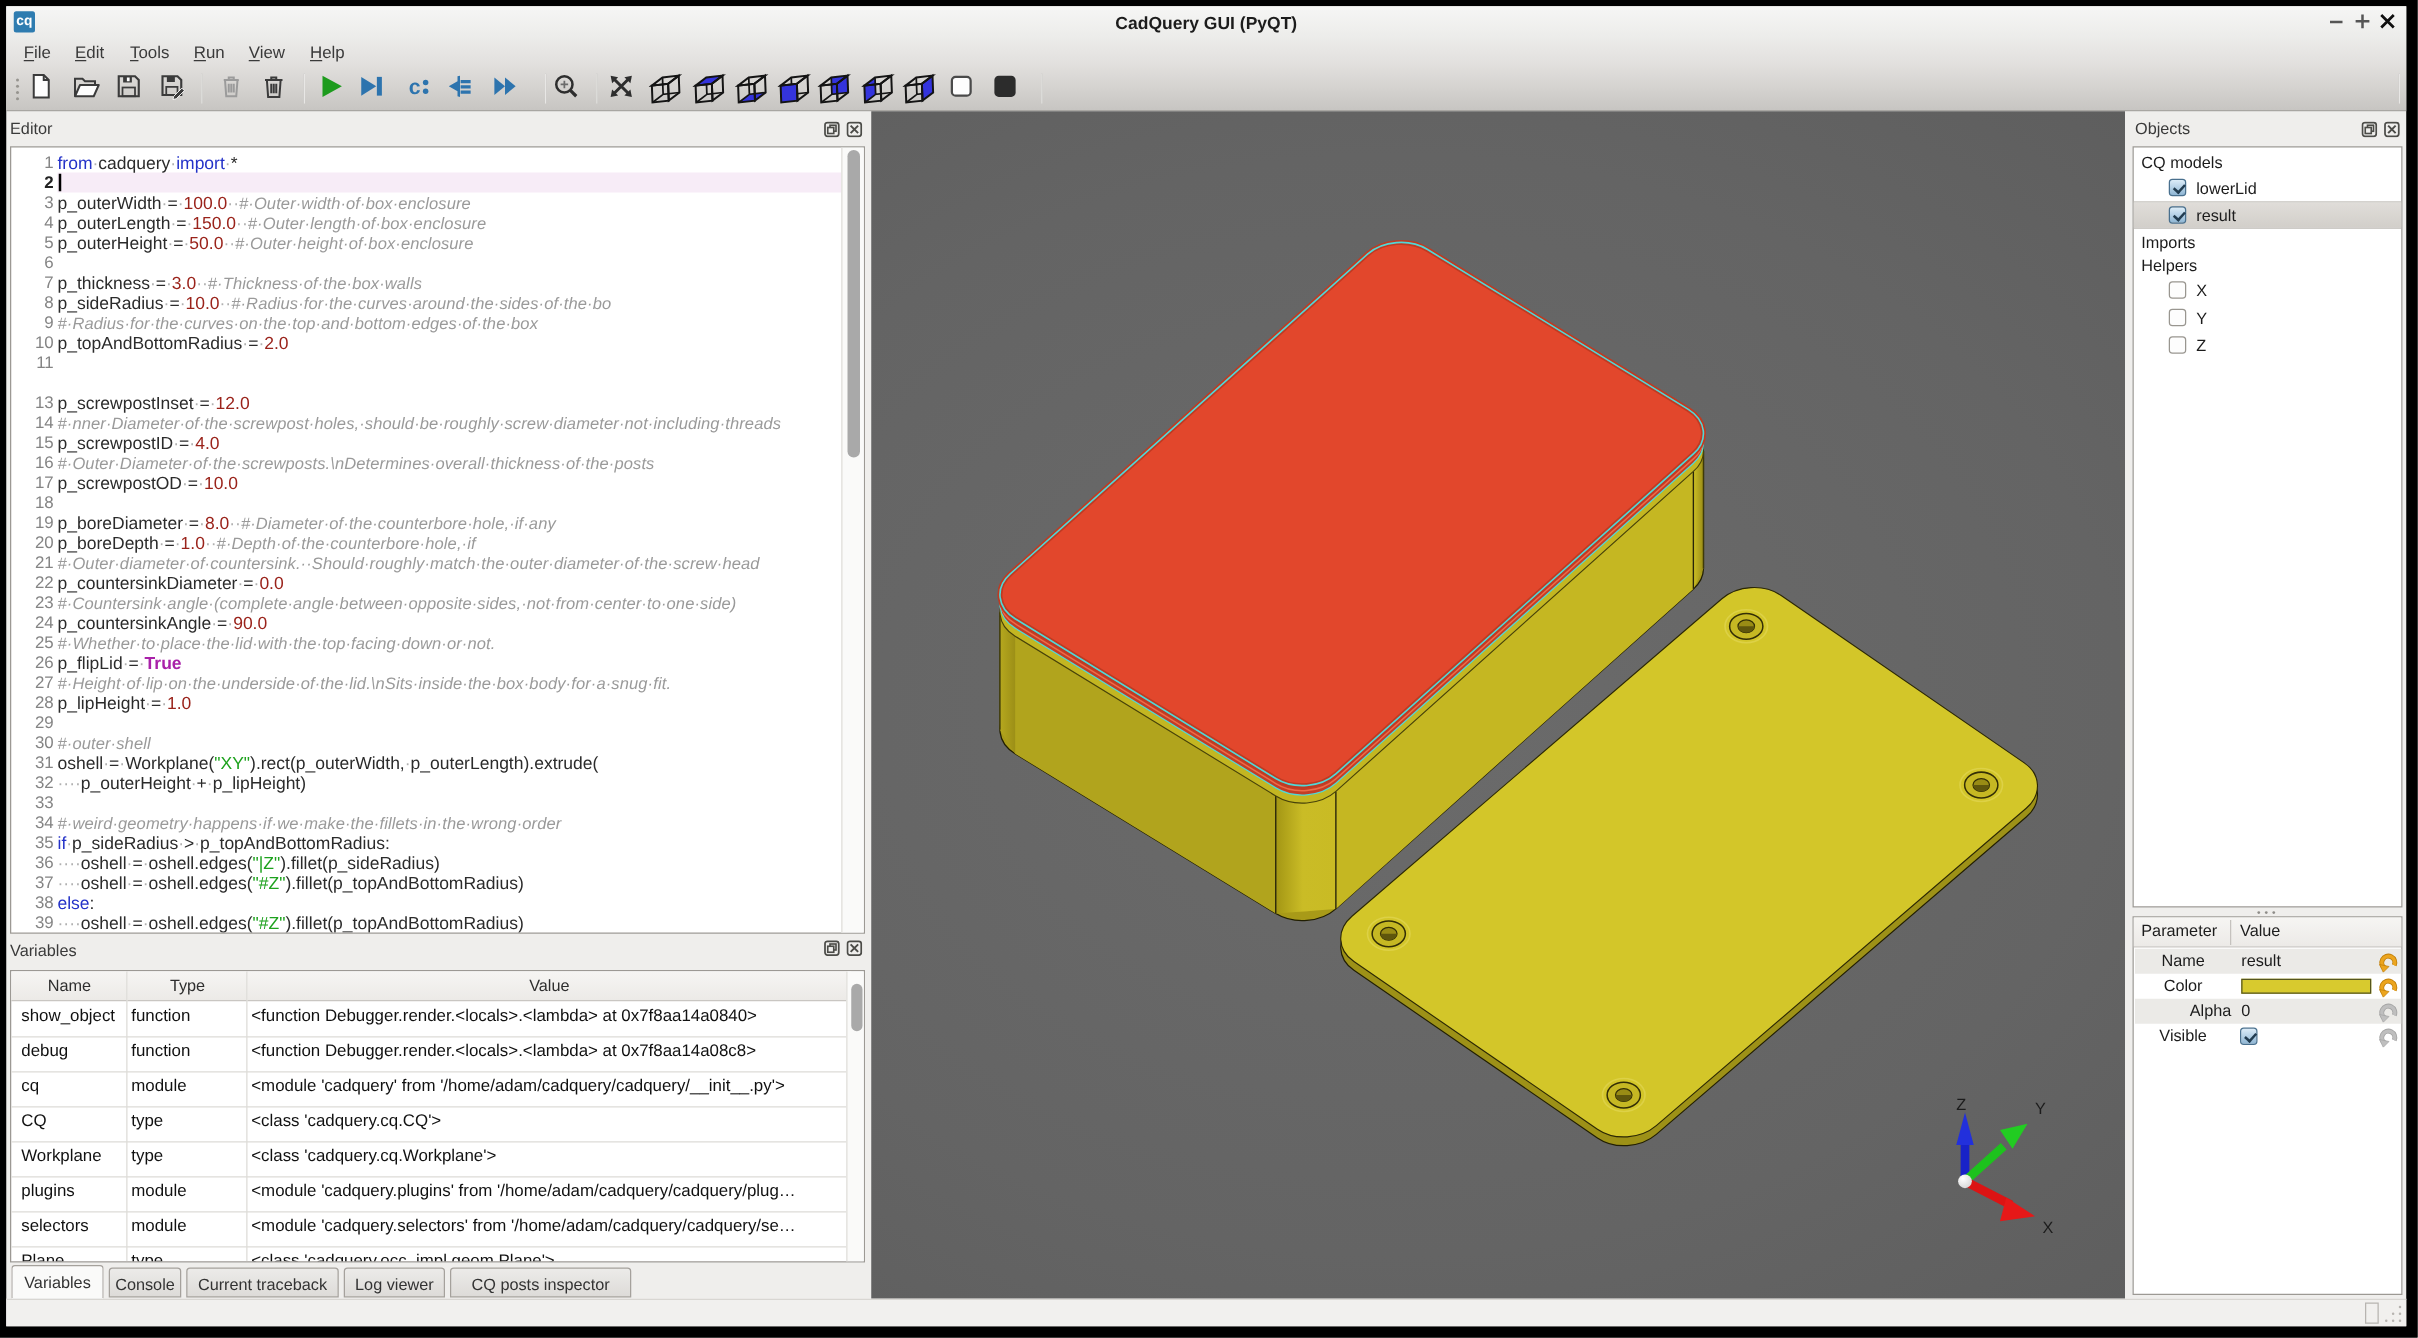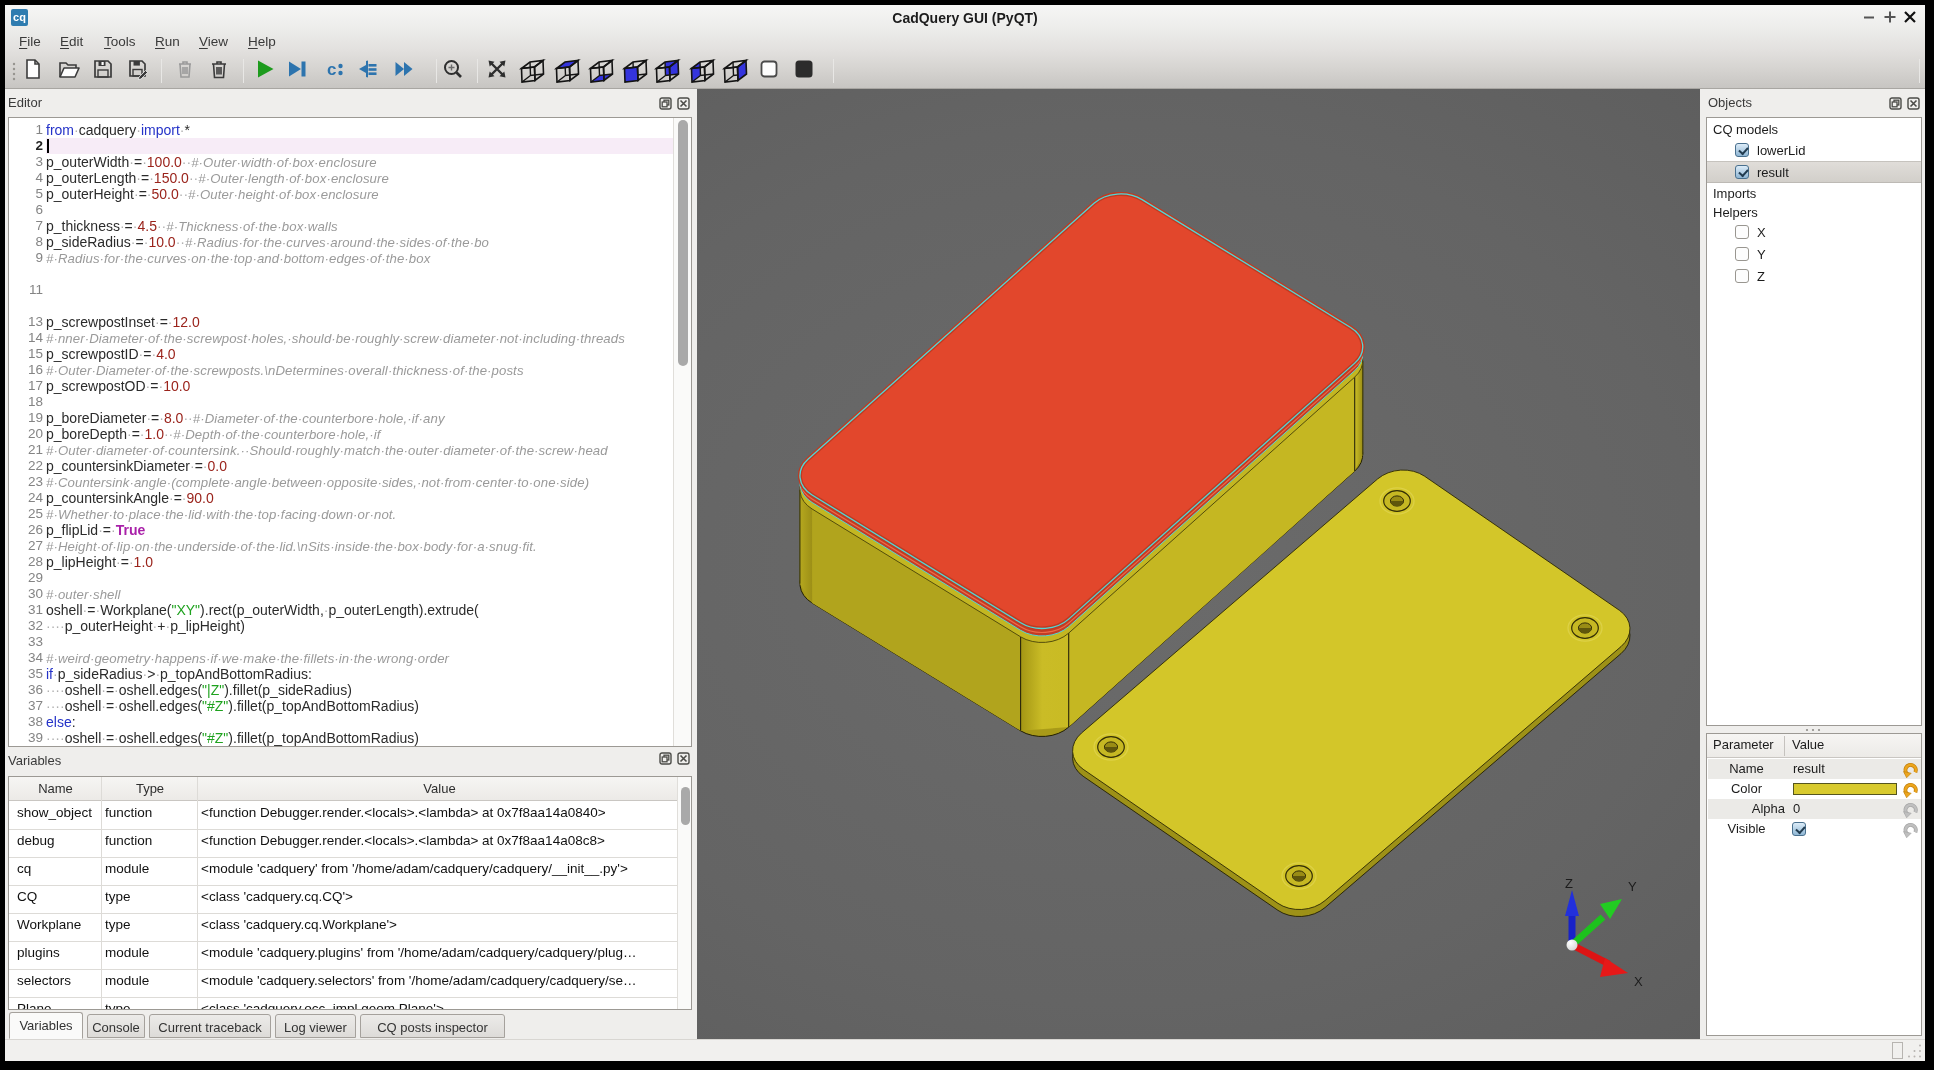--- a/index.html
+++ b/index.html
@@ -244,23 +244,24 @@
   <div id="leftdock">
     <div class="ptitle" style="left:3px;top:90px;">Editor</div>
     <div id="edbox">
 <div id="curline"></div>
 <div class="cl" style="top:4px"><span class="no">1</span><span class="tx"><span class="k">from</span><span class="d">·</span>cadquery<span class="d">·</span><span class="k">import</span><span class="d">·</span>*</span></div>
 <div class="cl" style="top:20px"><span class="no" style="font-weight:bold;color:#222">2</span><span class="tx"></span></div>
 <div class="cl" style="top:36px"><span class="no">3</span><span class="tx">p_outerWidth<span class="d">·</span>=<span class="d">·</span><span class="n">100.0</span><span class="d">··</span><span class="c">#·Outer·width·of·box·enclosure</span></span></div>
 <div class="cl" style="top:52px"><span class="no">4</span><span class="tx">p_outerLength<span class="d">·</span>=<span class="d">·</span><span class="n">150.0</span><span class="d">··</span><span class="c">#·Outer·length·of·box·enclosure</span></span></div>
 <div class="cl" style="top:68px"><span class="no">5</span><span class="tx">p_outerHeight<span class="d">·</span>=<span class="d">·</span><span class="n">50.0</span><span class="d">··</span><span class="c">#·Outer·height·of·box·enclosure</span></span></div>
 <div class="cl" style="top:84px"><span class="no">6</span><span class="tx"></span></div>
-<div class="cl" style="top:100px"><span class="no">7</span><span class="tx">p_thickness<span class="d">·</span>=<span class="d">·</span><span class="n">4.5</span><span class="d">··</span><span class="c">#·Thickness·of·the·box·walls</span></span></div>
+<div class="cl" style="top:100px"><span class="no">7</span><span class="tx">p_thickness<span class="d">·</span>=<span class="d">·</span><span class="n">3.0</span><span class="d">··</span><span class="c">#·Thickness·of·the·box·walls</span></span></div>
 <div class="cl" style="top:116px"><span class="no">8</span><span class="tx">p_sideRadius<span class="d">·</span>=<span class="d">·</span><span class="n">10.0</span><span class="d">··</span><span class="c">#·Radius·for·the·curves·around·the·sides·of·the·bo</span></span></div>
 <div class="cl" style="top:132px"><span class="no">9</span><span class="tx"><span class="c">#·Radius·for·the·curves·on·the·top·and·bottom·edges·of·the·box</span></span></div>
+<div class="cl" style="top:148px"><span class="no">10</span><span class="tx">p_topAndBottomRadius<span class="d">·</span>=<span class="d">·</span><span class="n">2.0</span></span></div>
 <div class="cl" style="top:164px"><span class="no">11</span><span class="tx"></span></div>
 <div class="cl" style="top:196px"><span class="no">13</span><span class="tx">p_screwpostInset<span class="d">·</span>=<span class="d">·</span><span class="n">12.0</span></span></div>
 <div class="cl" style="top:212px"><span class="no">14</span><span class="tx"><span class="c">#·nner·Diameter·of·the·screwpost·holes,·should·be·roughly·screw·diameter·not·including·threads</span></span></div>
 <div class="cl" style="top:228px"><span class="no">15</span><span class="tx">p_screwpostID<span class="d">·</span>=<span class="d">·</span><span class="n">4.0</span></span></div>
 <div class="cl" style="top:244px"><span class="no">16</span><span class="tx"><span class="c">#·Outer·Diameter·of·the·screwposts.\nDetermines·overall·thickness·of·the·posts</span></span></div>
 <div class="cl" style="top:260px"><span class="no">17</span><span class="tx">p_screwpostOD<span class="d">·</span>=<span class="d">·</span><span class="n">10.0</span></span></div>
 <div class="cl" style="top:276px"><span class="no">18</span><span class="tx"></span></div>
 <div class="cl" style="top:292px"><span class="no">19</span><span class="tx">p_boreDiameter<span class="d">·</span>=<span class="d">·</span><span class="n">8.0</span><span class="d">··</span><span class="c">#·Diameter·of·the·counterbore·hole,·if·any</span></span></div>
 <div class="cl" style="top:308px"><span class="no">20</span><span class="tx">p_boreDepth<span class="d">·</span>=<span class="d">·</span><span class="n">1.0</span><span class="d">··</span><span class="c">#·Depth·of·the·counterbore·hole,·if</span></span></div>
 <div class="cl" style="top:324px"><span class="no">21</span><span class="tx"><span class="c">#·Outer·diameter·of·countersink.··Should·roughly·match·the·outer·diameter·of·the·screw·head</span></span></div>

